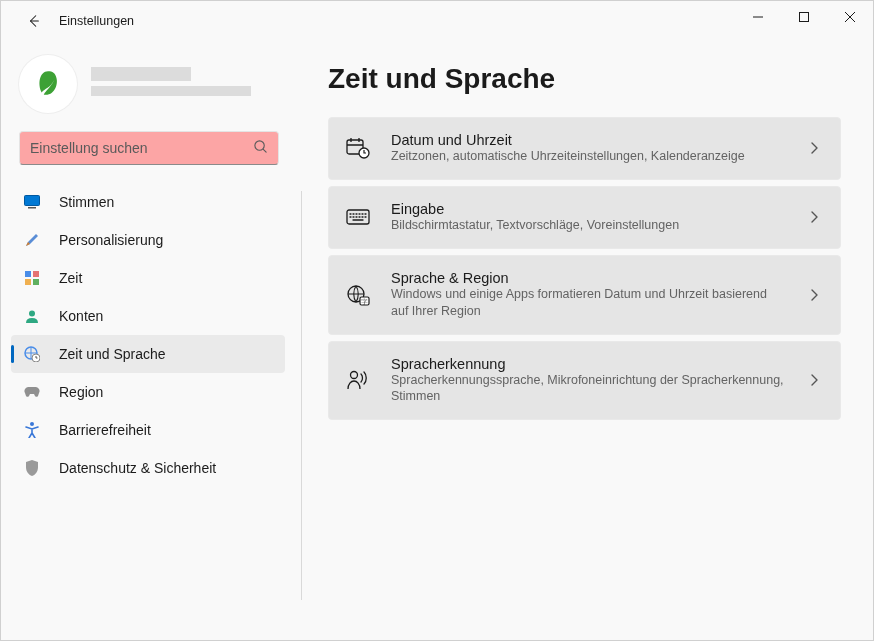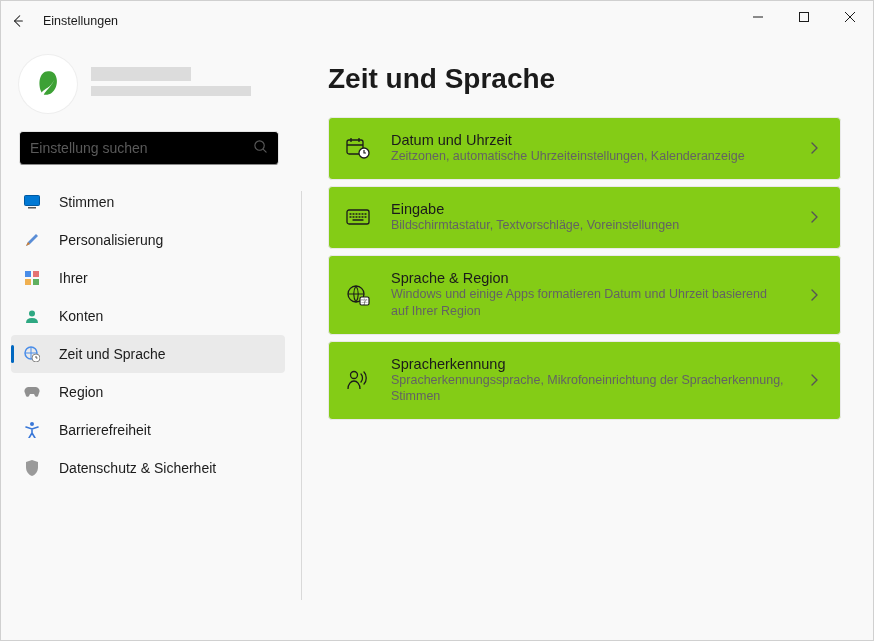--- a/index.html
+++ b/index.html
@@ -8,21 +8,21 @@
     background: #f9f9f9;
     width: 874px; height: 641px;
     overflow: hidden;
     border: 1px solid #d0d0d0;
     color: #1b1b1b;
     position: relative;
   }
   .titlebar {
     height: 40px;
     display: flex; align-items: center;
-    padding-left: 6px;
+    padding-left: 22px;
   }
   .back {
     width: 22px; height: 22px;
     display: flex; align-items: center; justify-content: center;
     margin-right: 14px;
     cursor: default;
   }
   .title { font-size: 12.5px; }
   .win-controls {
     position: absolute; top: 0; right: 0;
@@ -57,21 +57,21 @@
   .redact {
     height: 14px; background: #dcdcdc;
     margin-bottom: 5px;
     filter: blur(.5px);
   }
   .redact.r1 { width: 100px; }
   .redact.r2 { width: 160px; height: 10px; }
   .search {
     margin: 4px 22px 18px 10px;
     height: 34px;
-    background: #000000;
+    background: #fca5a5;
     border: 1px solid #e4e4e4;
     border-bottom: 1.5px solid #8a8a8a;
     border-radius: 4px;
     display: flex; align-items: center;
     padding: 0 10px;
   }
   .search input {
     flex: 1; border: none; outline: none;
     font-size: 14px; background: transparent;
     color: #5a5a5a;
@@ -114,21 +114,21 @@
   .main {
     flex: 1;
     padding: 22px 32px 0 26px;
     overflow: auto;
   }
   .page-title {
     font-size: 28px; font-weight: 600;
     margin-bottom: 22px;
   }
   .card {
-    background: #84cc16;
+    background: #e5e5e5;
     border: 1px solid #e9e9e9;
     border-radius: 4px;
     padding: 14px 18px 14px 16px;
     display: flex; align-items: center;
     gap: 20px;
     margin-bottom: 6px;
   }
   .card-icon {
     width: 26px; height: 26px;
     display: flex; align-items: center; justify-content: center;
@@ -218,21 +218,21 @@
       </li>
       <li class="nav-item">
         <span class="nav-icon">
             <svg width="14" height="14" viewBox="0 0 14 14">
               <rect x="0" y="0" width="6" height="6" fill="#4a8de8"></rect>
               <rect x="8" y="0" width="6" height="6" fill="#e57373"></rect>
               <rect x="0" y="8" width="6" height="6" fill="#f0b050"></rect>
               <rect x="8" y="8" width="6" height="6" fill="#60b060"></rect>
             </svg>
           </span>
-        <span>Ihrer</span>
+        <span>Zeit</span>
       </li>
       <li class="nav-item">
         <span class="nav-icon">
             <svg width="14" height="14" viewBox="0 0 14 14">
               <circle cx="7" cy="4.5" r="3" fill="#2ea882"></circle>
               <path d="M1 14 Q1 9 7 9 Q13 9 13 14 Z" fill="#2ea882"></path>
             </svg>
           </span>
         <span>Konten</span>
       </li>

